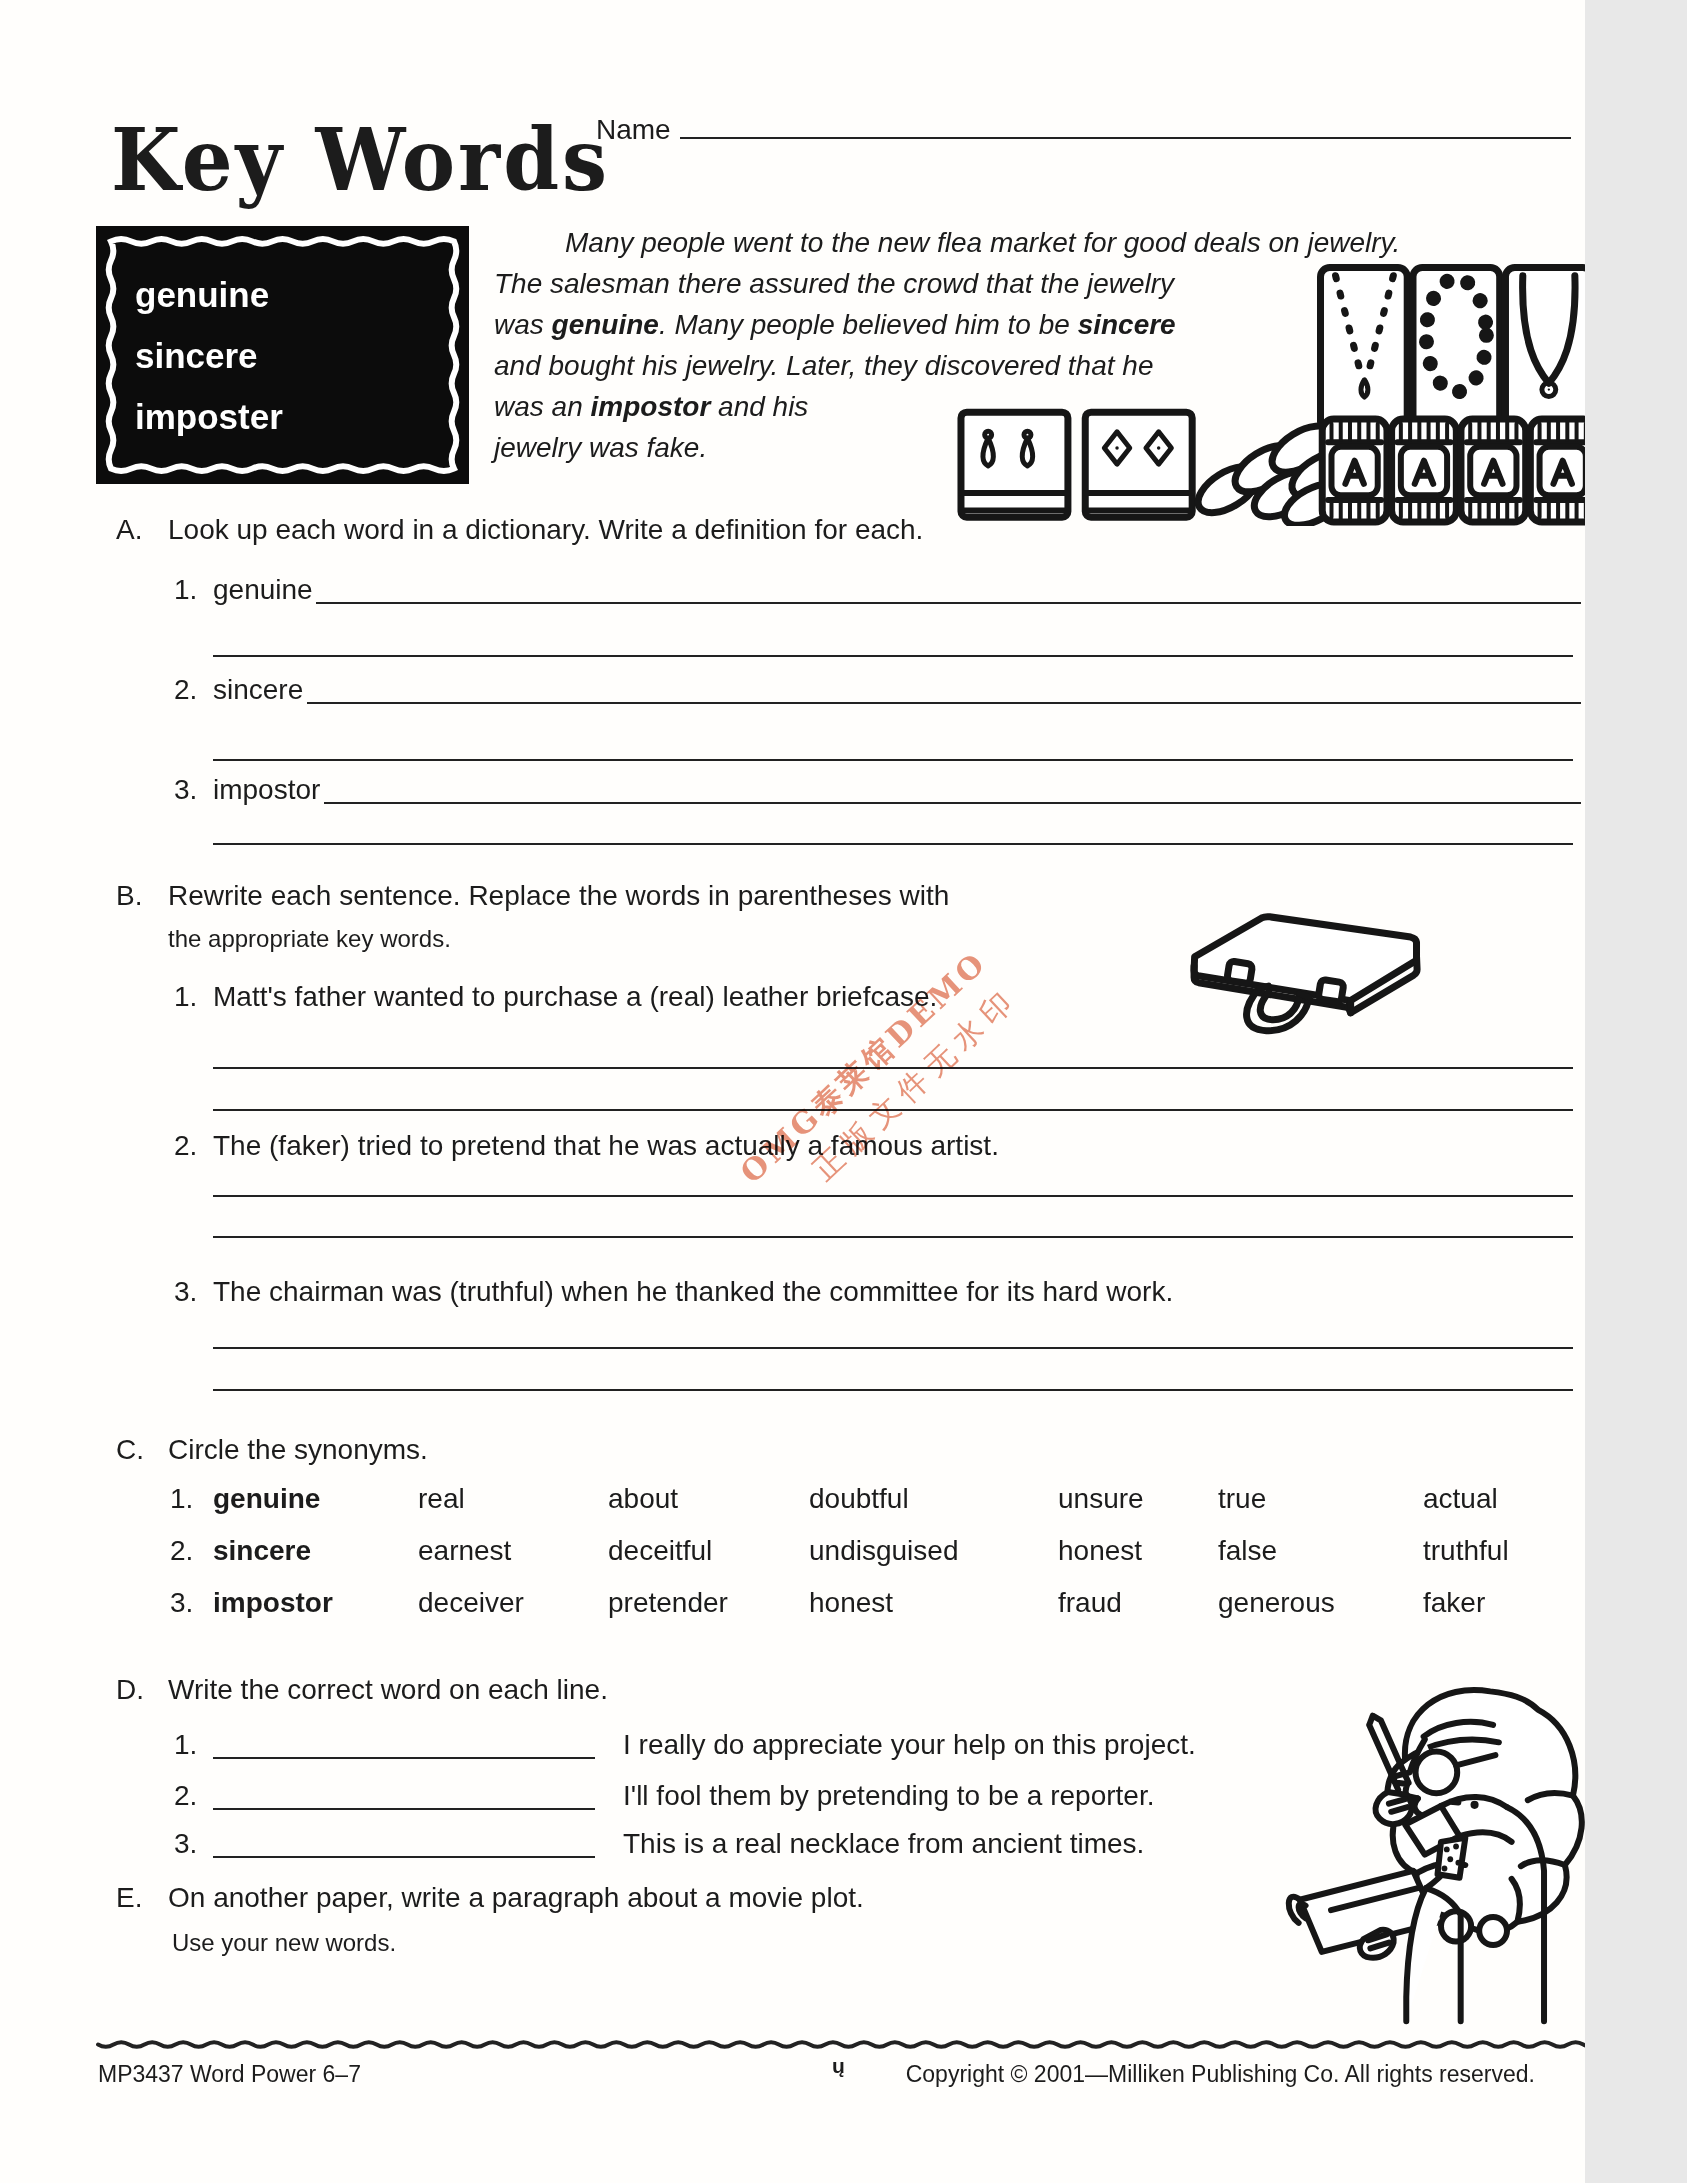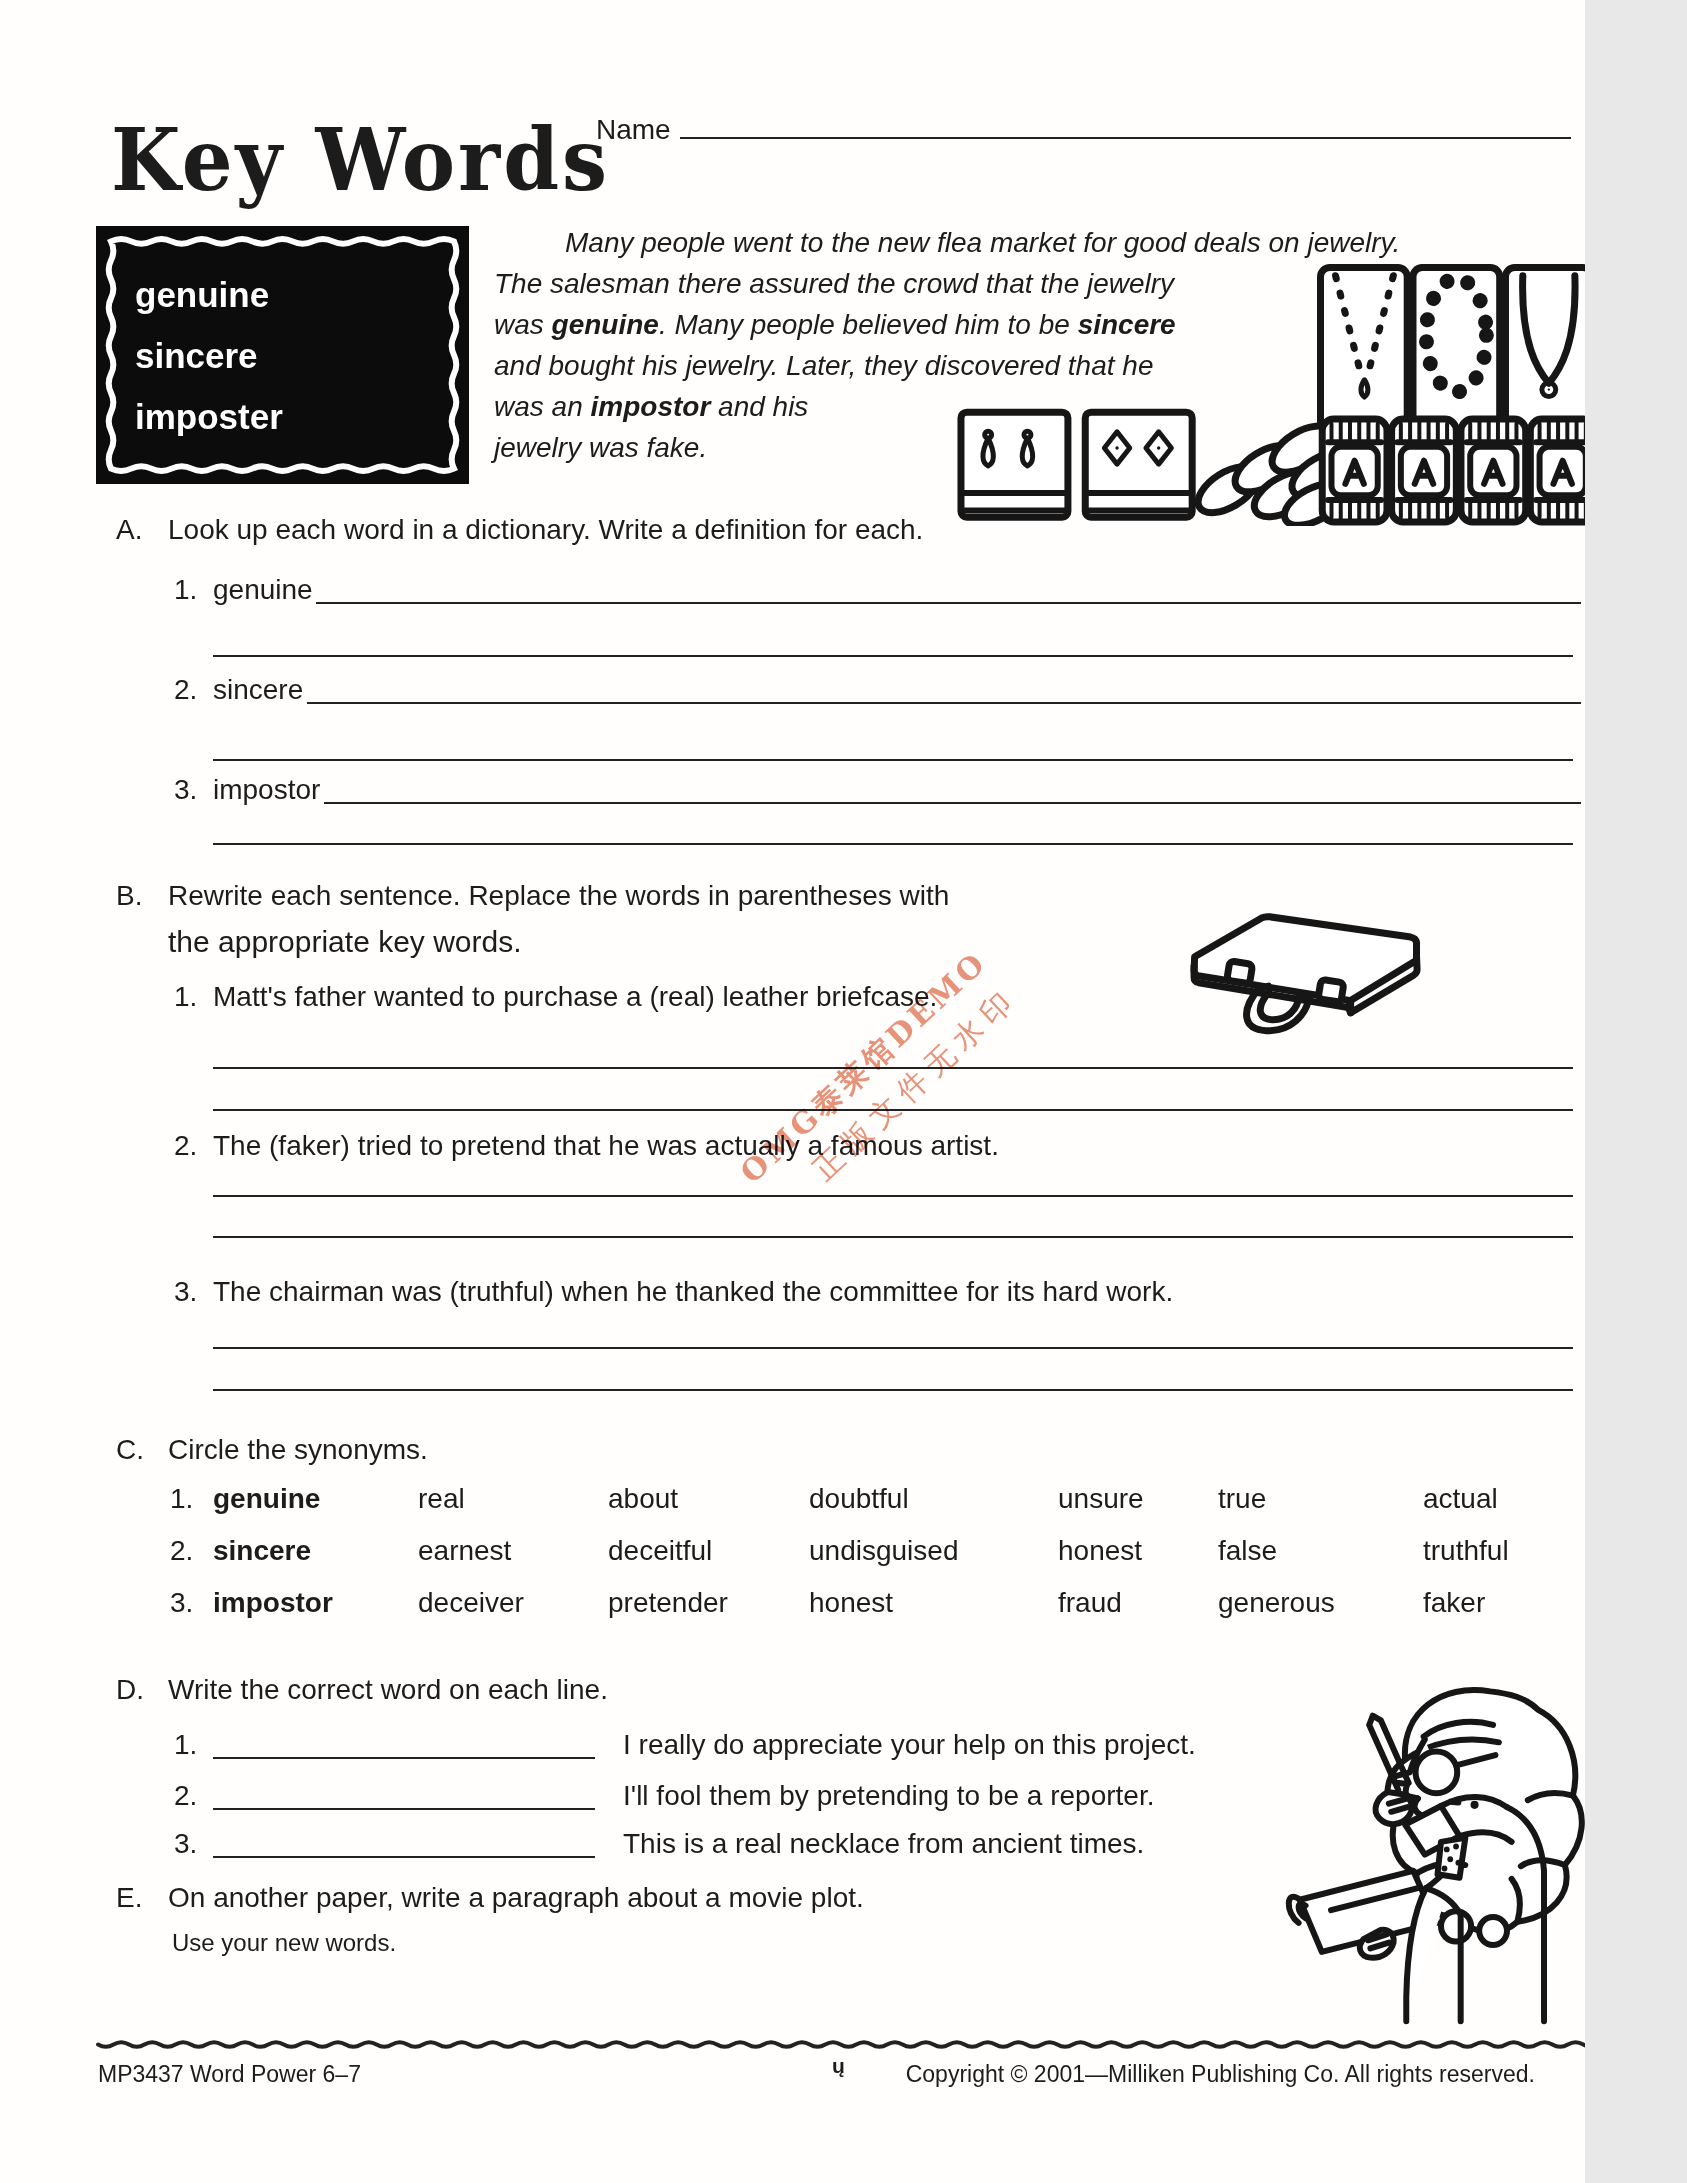--- a/index.html
+++ b/index.html
@@ -170,21 +170,21 @@
     <span class="num">3.</span>
     <span class="word">impostor </span>
     <span class="fill"></span>
   </div>
   <div class="rule" style="left:213px;top:843px;width:1360px;"></div>
 
   <div class="abs sec-header" style="left:116px;top:880px;width:1216px;">
     <span class="letter">B.</span>
     <span>Rewrite each sentence. Replace the words in parentheses with</span>
   </div>
-  <div class="abs" style="left:168px;top:925px;font-size:30px;">the appropriate key words.</div>
+  <div class="abs" style="left:168px;top:925px;font-size:24px;">the appropriate key words.</div>
 
   <div class="abs item-row" style="left:174px;top:981px;width:1407px;">
     <span class="num">1.</span>
     <span>Matt's father wanted to purchase a (real) leather briefcase.</span>
   </div>
   <div class="rule" style="left:213px;top:1067px;width:1360px;"></div>
   <div class="rule" style="left:213px;top:1109px;width:1360px;"></div>
 
   <div class="abs item-row" style="left:174px;top:1130px;width:1407px;">
     <span class="num">2.</span>

